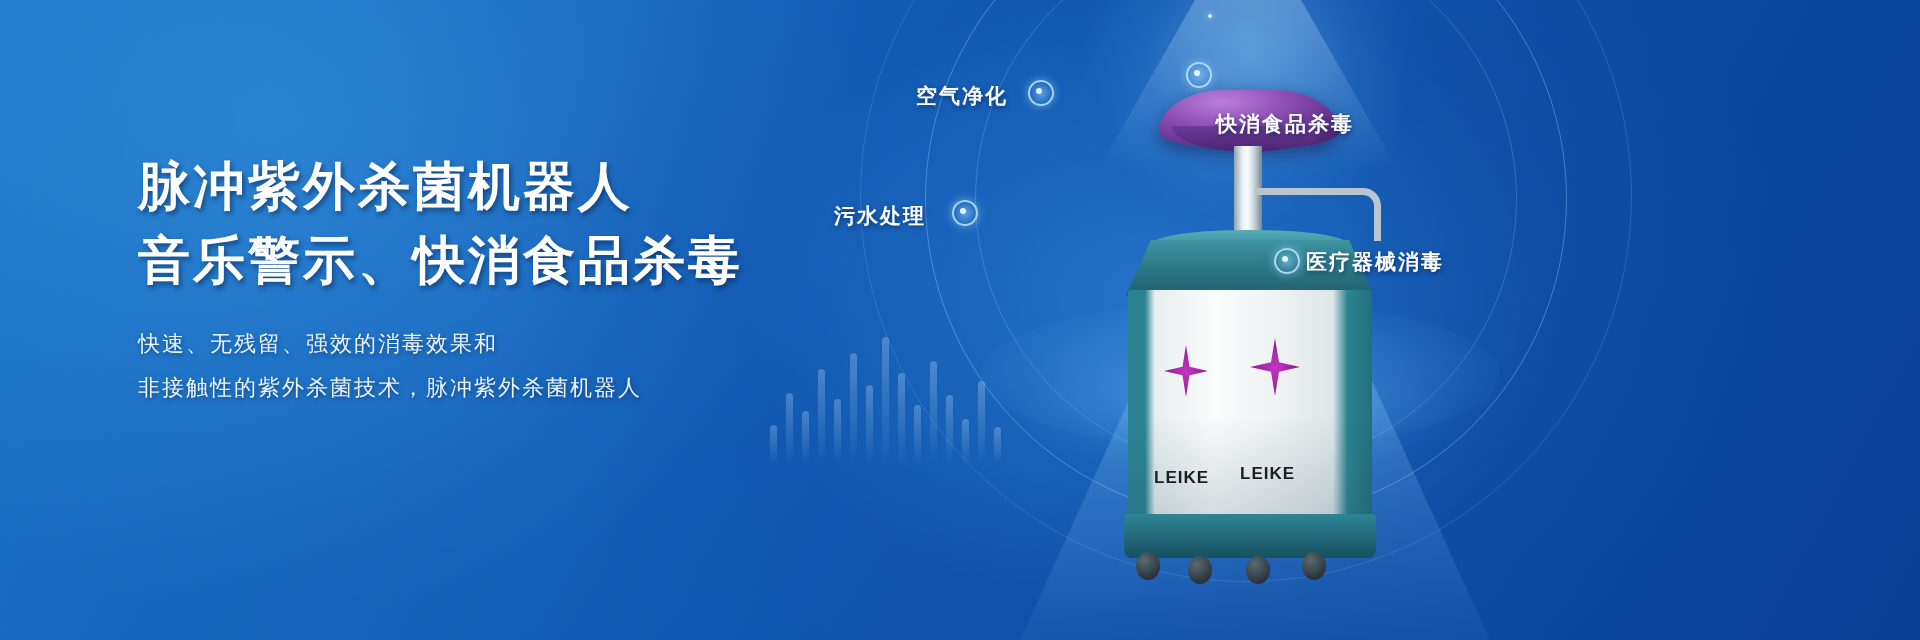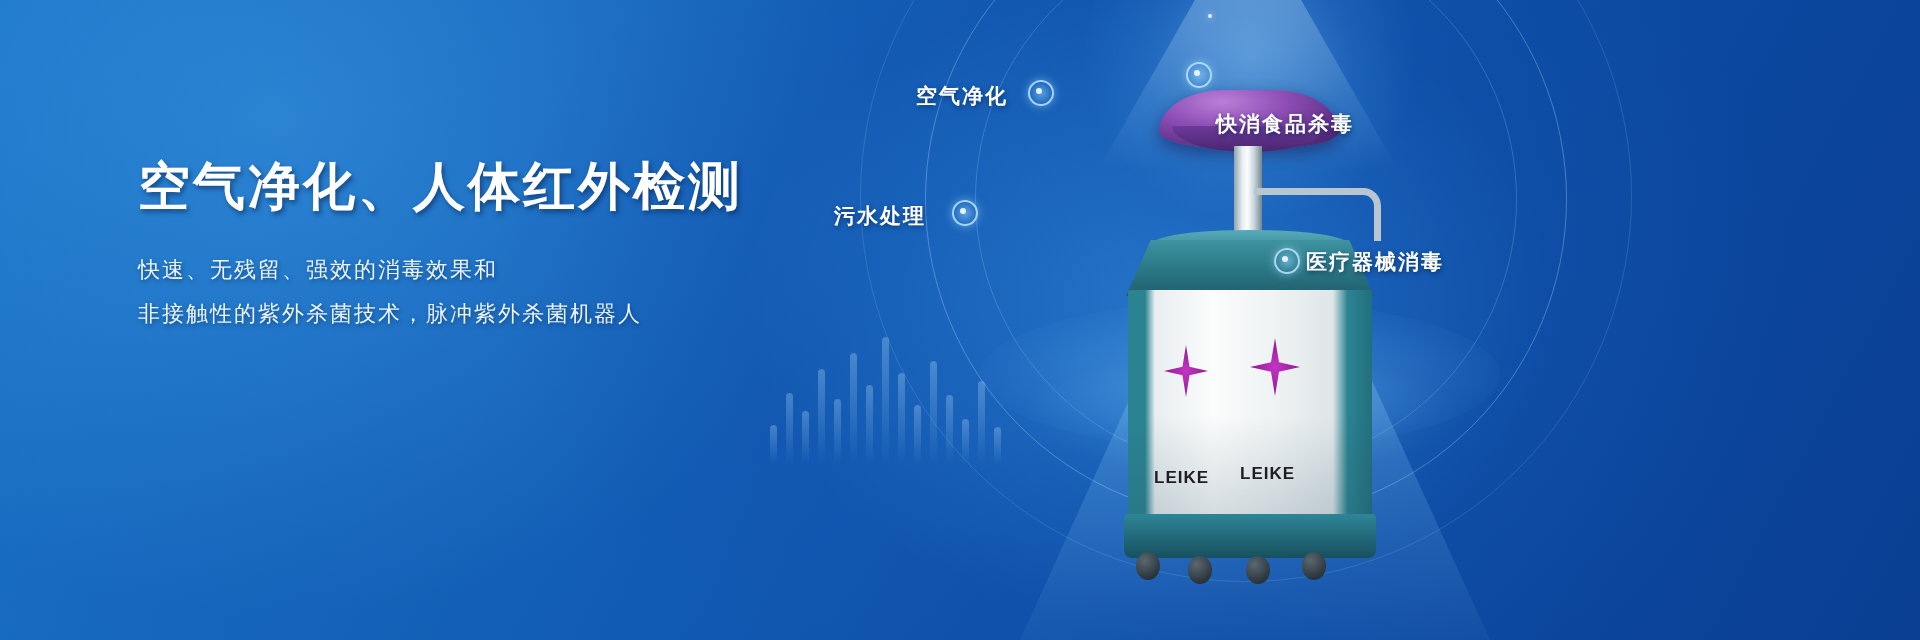--- a/index.html
+++ b/index.html
@@ -143,21 +143,22 @@
   .d-air{left:952px;top:200px;}
   .t-med{left:1306px;top:248px;}
   .d-med{left:1274px;top:248px;}
 </style>
 </head>
 <body>
 
 <div class="banner">
 
   <div class="copy">
-    <div class="headline">空气净化、人体红外检测</div>
+    <div class="headline">脉冲紫外杀菌机器人</div>
+    <div class="headline">音乐警示、快消食品杀毒</div>
     <div class="sub">快速、无残留、强效的消毒效果和</div>
     <div class="sub" style="margin-top:0">非接触性的紫外杀菌技术，脉冲紫外杀菌机器人</div>
   </div>
 
   <div class="eq">
     <i style="height:40px"></i>
       <i style="height:72px"></i>
       <i style="height:54px"></i>
     <i style="height:96px"></i>
       <i style="height:66px"></i>

